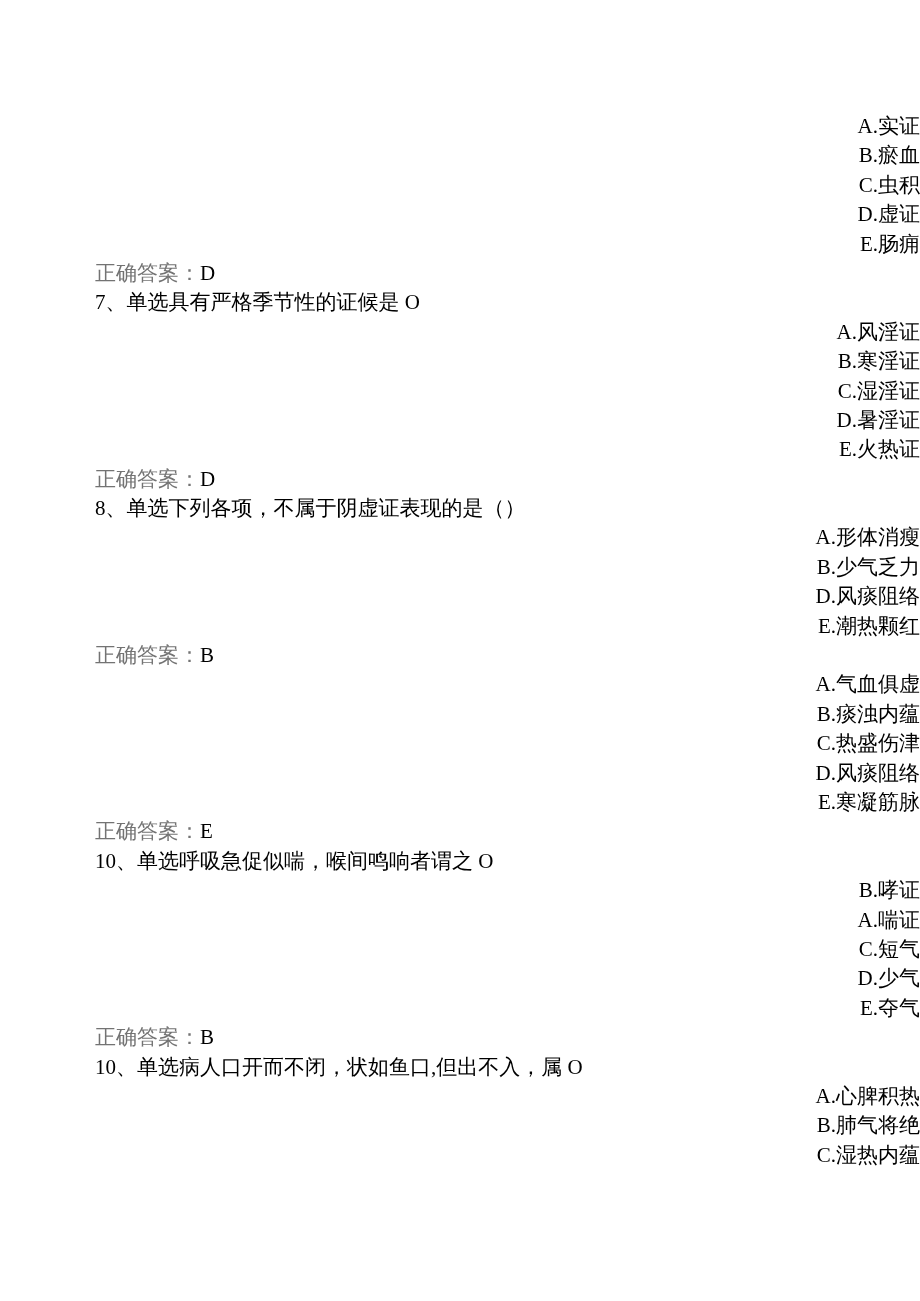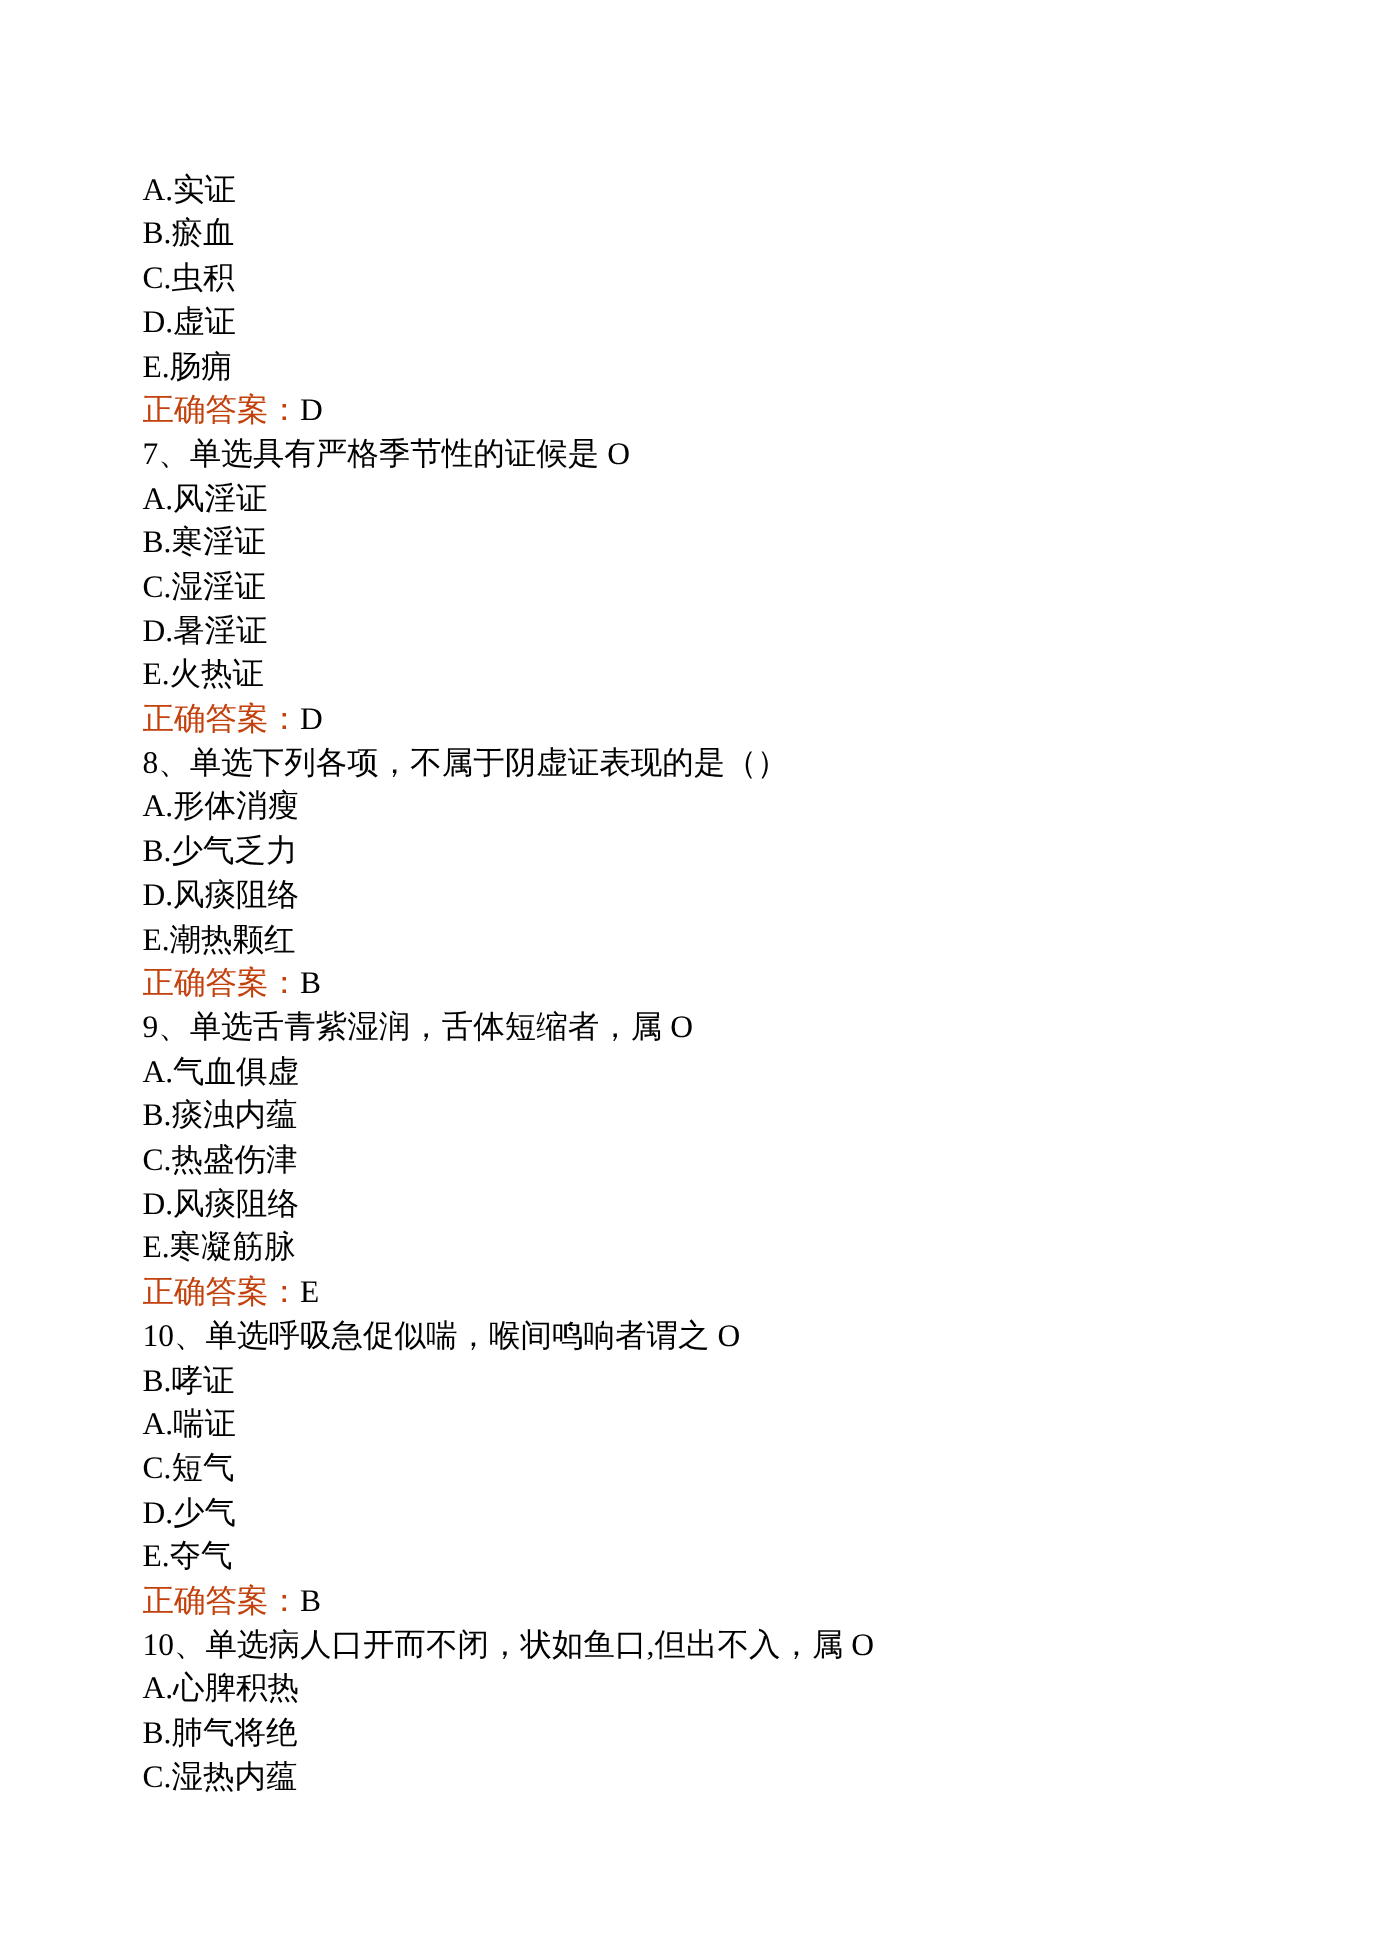--- a/index.html
+++ b/index.html
@@ -15,31 +15,32 @@
       font-size: 21px;
       line-height: 1.4;
       padding: 112px 0 0 95px;
       color: #000000;
     }
     .line {
       margin-bottom: 0px;
       white-space: nowrap;
     }
     .answer-label {
-      color: #c2410c;
+      color: #737373;
     }
     .answer-value {
       color: #000000;
       letter-spacing: 1px;
     }
     .question-text {
       color: #000000;
     }
     .option {
       color: #000000;
+      text-align: right;
     }
   </style>
 </head>
 <body>
 
 <div id="content">
     <div class="line option"><span>A.实证</span></div>
     <div class="line option"><span>B.瘀血</span></div>
     <div class="line option"><span>C.虫积</span></div>
     <div class="line option"><span>D.虚证</span></div>
@@ -51,21 +52,20 @@
     <div class="line option"><span>C.湿淫证</span></div>
     <div class="line option"><span>D.暑淫证</span></div>
     <div class="line option"><span>E.火热证</span></div>
     <div class="line"><span class="answer-label">正确答案：</span><span class="answer-value">D</span></div>
     <div class="line"><span class="question-text">8、单选下列各项，不属于阴虚证表现的是（）</span></div>
     <div class="line option"><span>A.形体消瘦</span></div>
     <div class="line option"><span>B.少气乏力</span></div>
     <div class="line option"><span>D.风痰阻络</span></div>
     <div class="line option"><span>E.潮热颗红</span></div>
     <div class="line"><span class="answer-label">正确答案：</span><span class="answer-value">B</span></div>
-    <div class="line"><span class="question-text">9、单选舌青紫湿润，舌体短缩者，属 O</span></div>
     <div class="line option"><span>A.气血俱虚</span></div>
     <div class="line option"><span>B.痰浊内蕴</span></div>
     <div class="line option"><span>C.热盛伤津</span></div>
     <div class="line option"><span>D.风痰阻络</span></div>
     <div class="line option"><span>E.寒凝筋脉</span></div>
     <div class="line"><span class="answer-label">正确答案：</span><span class="answer-value">E</span></div>
     <div class="line"><span class="question-text">10、单选呼吸急促似喘，喉间鸣响者谓之 O</span></div>
     <div class="line option"><span>B.哮证</span></div>
     <div class="line option"><span>A.喘证</span></div>
     <div class="line option"><span>C.短气</span></div>

